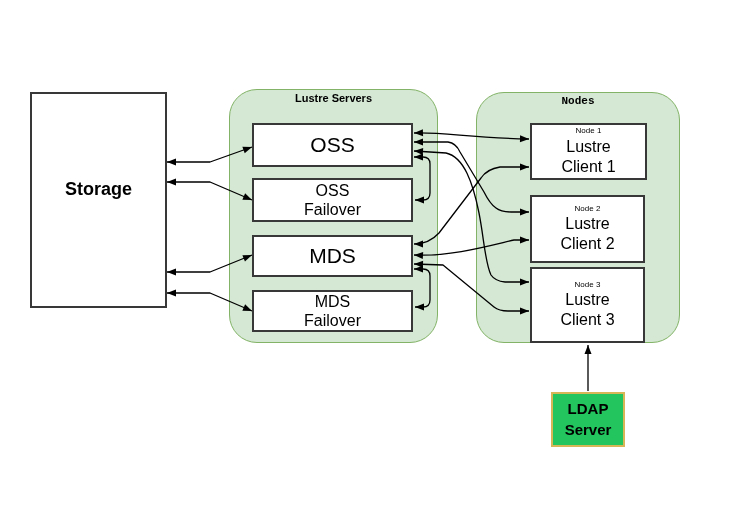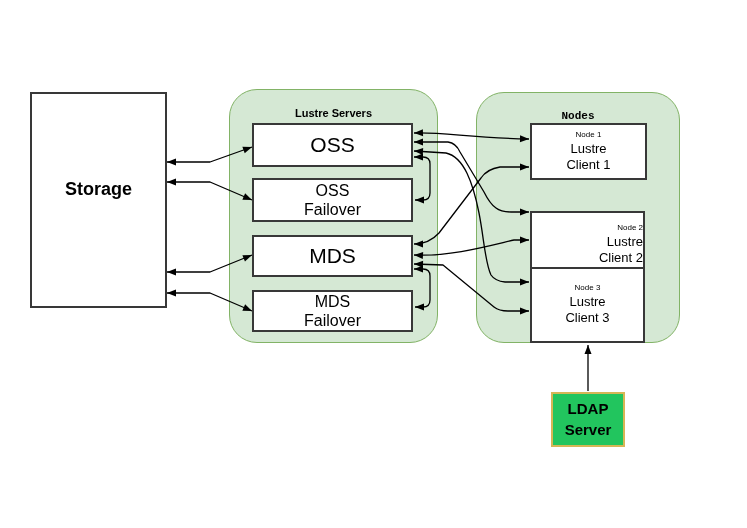--- a/index.html
+++ b/index.html
@@ -5,32 +5,32 @@
   html,body { margin:0; padding:0; background:#ffffff; }
   .canvas {
     position:relative; width:747px; height:528px; background:#ffffff;
     font-family:"Liberation Sans", sans-serif; color:#000; overflow:hidden;
   }
   .container {
     position:absolute; background:#D5E8D4; border:1.5px solid #82B366;
     border-radius:28px; box-sizing:border-box;
   }
   .ctitle {
-    text-align:center; font-weight:bold; font-size:11px; margin-top:17px;
+    text-align:center; font-weight:bold; font-size:11px; margin-top:2px;
   }
   .box {
     position:absolute; background:#ffffff; border:2px solid #383838;
     box-sizing:border-box; display:flex; flex-direction:column;
     align-items:center; justify-content:center; text-align:center;
   }
   .storage-box { font-weight:bold; font-size:18px; padding-bottom:22px; }
   .big   { font-size:21px; line-height:1.1; }
   .mid   { font-size:16px; line-height:1.2; }
   .tag   { font-size:8px; line-height:1.2; margin-bottom:1px; }
-  .cline { font-size:13px; line-height:1.25; }
+  .cline { font-size:16px; line-height:1.25; }
   .ldap-box {
     background:#22c55e; border:2px solid #D6B656;
     font-weight:bold; font-size:15px; line-height:1.35;
   }
   svg.wires { position:absolute; left:0; top:0; z-index:5; }
   .box, .ldap-box { z-index:10; }
   .container { z-index:1; }
   .conn { fill:none; stroke:#000000; stroke-width:1.3; stroke-linejoin:round; }
 </style>
 </head>
@@ -93,21 +93,21 @@
     <span class="mid">MDS</span>
     <span class="mid">Failover</span>
   </div>
 
   <div class="box" style="left:530px; top:123px; width:117px; height:57px;">
     <span class="tag">Node 1</span>
     <span class="cline">Lustre</span>
     <span class="cline">Client 1</span>
   </div>
 
-  <div class="box" style="left:530px; top:211px; width:115px; height:68px;align-items:flex-end;">
+  <div class="box" style="left:530px; top:195px; width:115px; height:68px;">
     <span class="tag">Node 2</span>
     <span class="cline">Lustre</span>
     <span class="cline">Client 2</span>
   </div>
 
   <div class="box" style="left:530px; top:267px; width:115px; height:76px;">
     <span class="tag">Node 3</span>
     <span class="cline">Lustre</span>
     <span class="cline">Client 3</span>
   </div>

